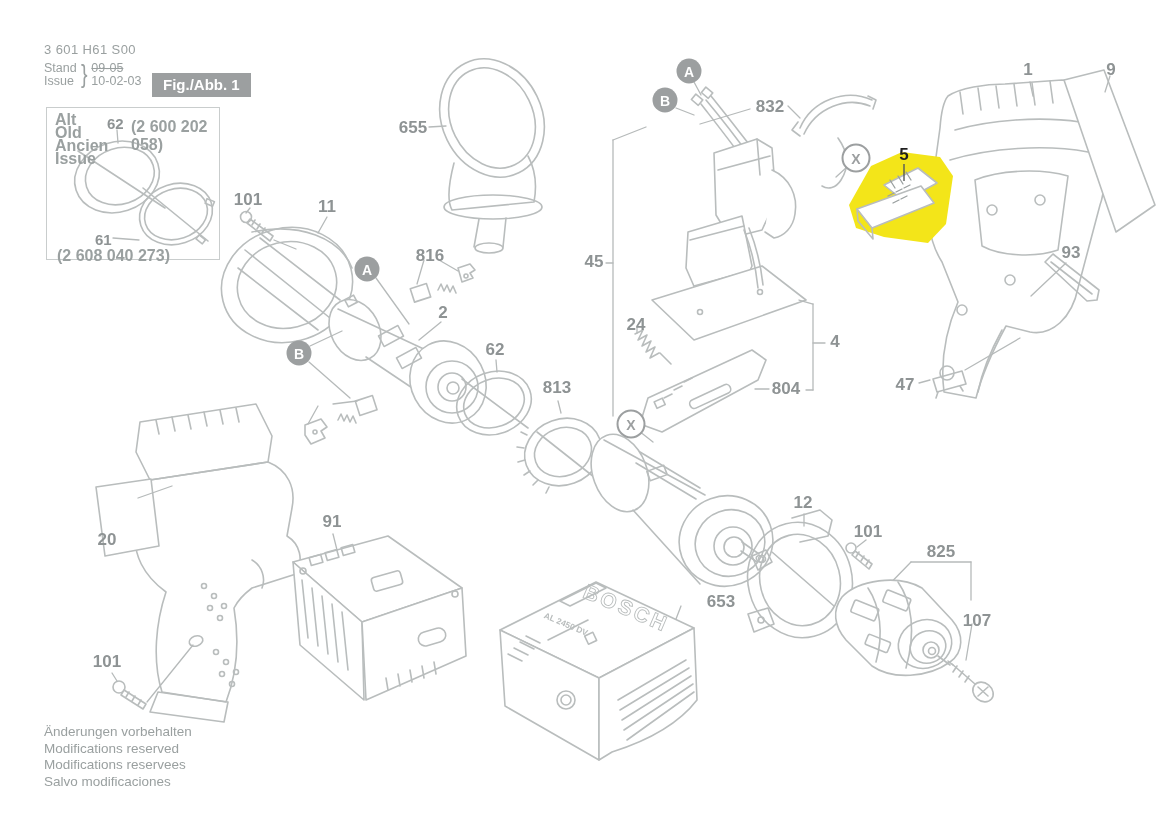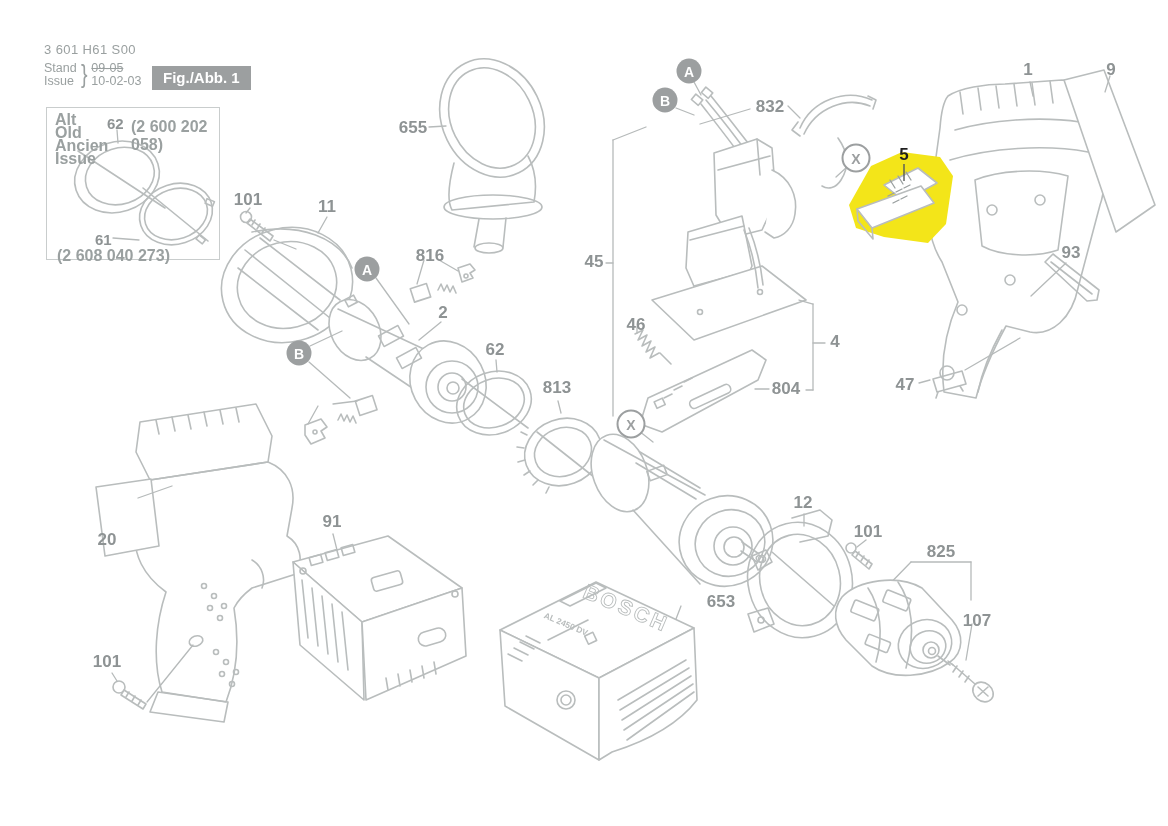--- a/index.html
+++ b/index.html
@@ -6,21 +6,21 @@
   html,body{margin:0;padding:0;background:#fff;}
   .stage{position:relative;width:1168px;height:826px;background:#fff;overflow:hidden;
          font-family:"Liberation Sans",sans-serif;}
   .art{position:absolute;left:0;top:0;}
   
   .type-no{position:absolute;left:44px;top:42px;color:#9aa0a0;font-size:13px;letter-spacing:.4px;}
   .rev{position:absolute;left:44px;top:62px;display:flex;align-items:center;gap:3px;
        color:#9aa0a0;font-size:12.5px;line-height:13px;justify-content:space-between;}
   .rev-brace{font-size:26px;font-weight:400;transform:scaleX(.75);margin-top:-2px;}
   .strike{text-decoration:line-through;}
-  .fig-badge{position:absolute;left:152px;top:66px;background:#9c9fa0;color:#fff;
+  .fig-badge{position:absolute;left:152px;top:73px;background:#9c9fa0;color:#fff;
              font-weight:bold;font-size:15px;padding:3px 11px 4px;}
   
   .legacy-box{position:absolute;left:46px;top:107px;width:172px;height:151px;
               border:1.5px solid #c9cdcd;}
   .lb-word{position:absolute;left:8px;color:#9aa0a0;font-size:16px;font-weight:bold;line-height:13px;}
   .lb-num{position:absolute;color:#8e9394;font-weight:bold;font-size:15px;}
   .lb-code{position:absolute;color:#9aa0a0;font-size:16px;font-weight:bold;}
   
   .pl{position:absolute;transform:translateX(-50%);color:#8e9394;font-weight:bold;
       font-size:17px;white-space:nowrap;}
@@ -396,21 +396,21 @@
 
   <div class="pl" style="left:413px;top:118px">655</div>
   <div class="pl" style="left:248px;top:190px">101</div>
   <div class="pl" style="left:327px;top:197px">11</div>
   <div class="pl" style="left:430px;top:246px">816</div>
   <div class="pl" style="left:443px;top:303px">2</div>
   <div class="pl" style="left:495px;top:340px">62</div>
   <div class="pl" style="left:557px;top:378px">813</div>
   <div class="pl" style="left:770px;top:97px">832</div>
   <div class="pl" style="left:594px;top:252px">45</div>
-  <div class="pl" style="left:636px;top:315px">46</div>
+  <div class="pl" style="left:636px;top:315px">24</div>
   <div class="pl" style="left:835px;top:332px">4</div>
   <div class="pl" style="left:786px;top:379px">804</div>
   <div class="pl" style="left:1028px;top:60px">1</div>
   <div class="pl" style="left:1111px;top:60px">9</div>
   <div class="pl pl-dark" style="left:904px;top:145px">5</div>
   <div class="pl" style="left:1071px;top:243px">93</div>
   <div class="pl" style="left:905px;top:375px">47</div>
   <div class="pl" style="left:107px;top:530px">20</div>
   <div class="pl" style="left:332px;top:512px">91</div>
   <div class="pl" style="left:721px;top:592px">653</div>
@@ -420,13 +420,19 @@
   <div class="pl" style="left:977px;top:611px">107</div>
   <div class="pl" style="left:107px;top:652px">101</div>
 
   <div class="marker" style="left:689px;top:71px">A</div>
   <div class="marker" style="left:665px;top:100px">B</div>
   <div class="marker" style="left:367px;top:269px">A</div>
   <div class="marker" style="left:299px;top:353px">B</div>
   <div class="marker outline" style="left:856px;top:158px">X</div>
   <div class="marker outline" style="left:631px;top:424px">X</div>
 
+  <div class="footer">
+    <div>Änderungen vorbehalten</div>
+    <div>Modifications reserved</div>
+    <div>Modifications reservees</div>
+    <div>Salvo modificaciones</div>
+  </div>
 </div>
 
 </body></html>

